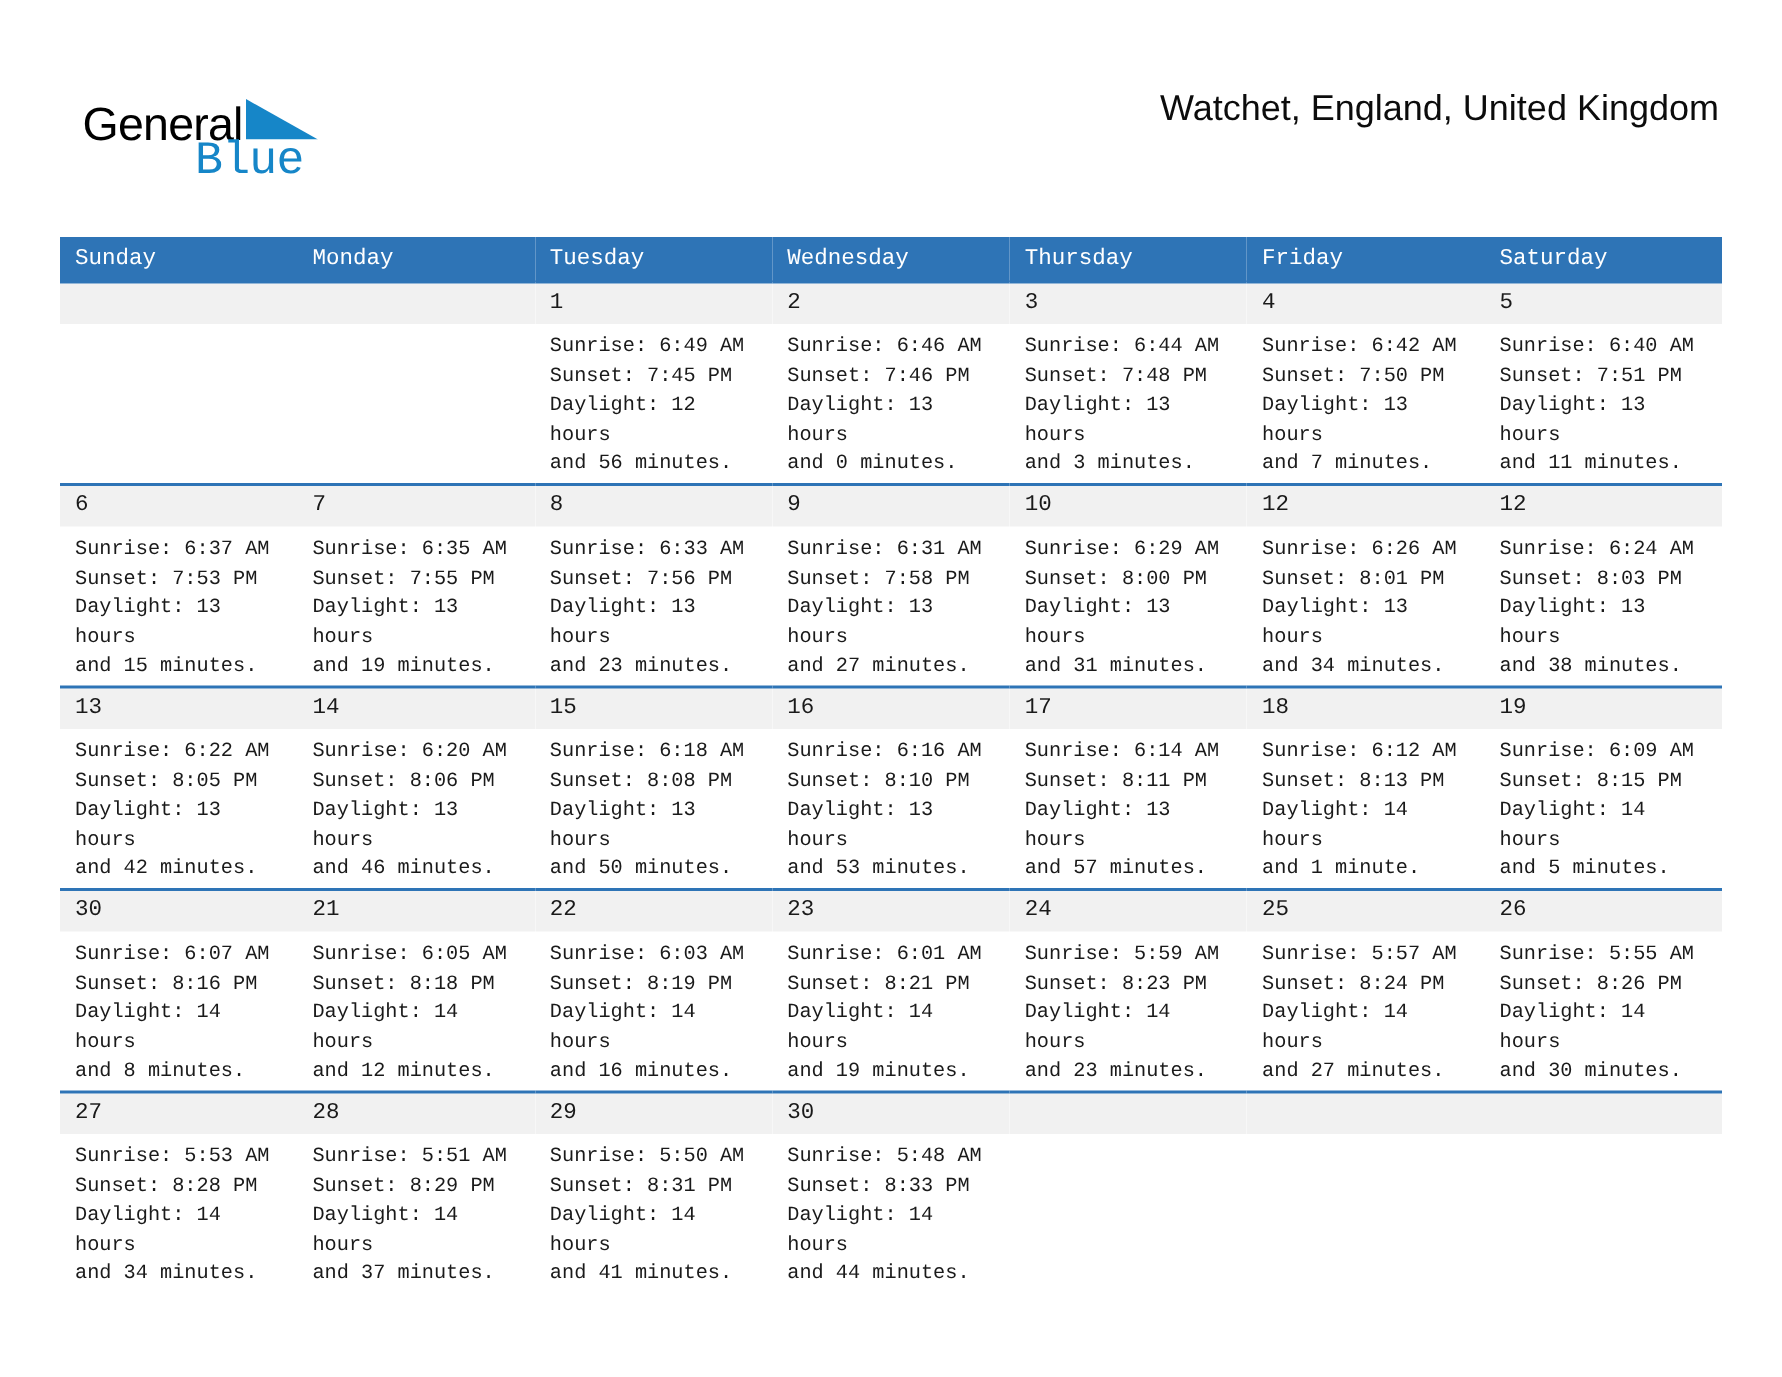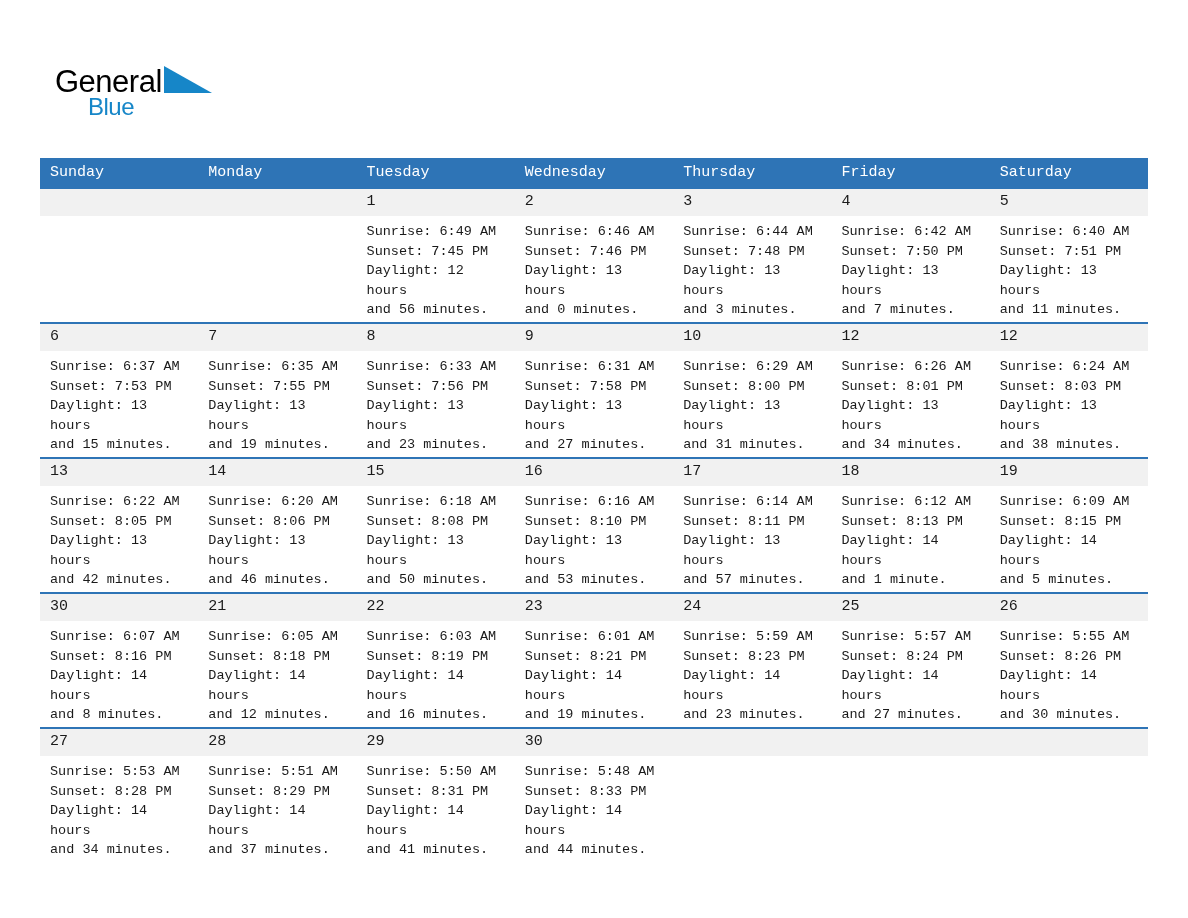--- a/index.html
+++ b/index.html
@@ -10,21 +10,21 @@
     position:relative;
     color:#111;
   }
   .page { width:1188px; height:918px; position:relative; overflow:hidden; background:#fff; }
 
   
   .logo { position:absolute; left:55px; top:63px; }
   .logo-top { display:flex; align-items:flex-end; }
   .logo-general { font-size:31px; letter-spacing:-0.5px; color:#000; line-height:30px; }
   .logo-flag { display:inline-block; margin-left:2px; }
-  .logo-blue { font-size:24px; letter-spacing:-0.5px; color:var(--logo-blue,#1686C8); line-height:28px; margin-left:33px; margin-top:-4px; }
+  .logo-blue { font-size:31px; letter-spacing:-0.5px; color:var(--logo-blue,#1686C8); line-height:28px; margin-left:75px; margin-top:-4px;font-family:Liberation Mono, monospace; }
 
   .titles { position:absolute; right:42px; top:52px; text-align:right; }
   .page-title { font-size:41px; color:#0c0c0c; line-height:48px; font-weight:normal; }
   .page-subtitle { font-size:24px; color:#0c0c0c; line-height:30px; margin-top:6px; font-weight:normal; }
 
   
   table.calendar {
     position:absolute; left:40px; top:158px;
     width:1108px;
     border-collapse:collapse; table-layout:fixed;font-family:Liberation Mono, monospace;
@@ -59,20 +59,21 @@
       <span class="logo-flag">
         <svg width="48" height="30" viewBox="0 0 48 30">
             <polygon points="0,3 48,30 0,30" fill="#1686C8"></polygon>
           </svg>
       </span>
     </div>
     <div class="logo-blue">Blue</div>
   </div>
 
   <div class="titles">
+    <div class="page-subtitle">Watchet, England, United Kingdom</div>
   </div>
 
   <table class="calendar">
     <thead>
       <tr>
         <th>Sunday</th>
         <th>Monday</th>
         <th>Tuesday</th>
         <th>Wednesday</th>
         <th>Thursday</th>

